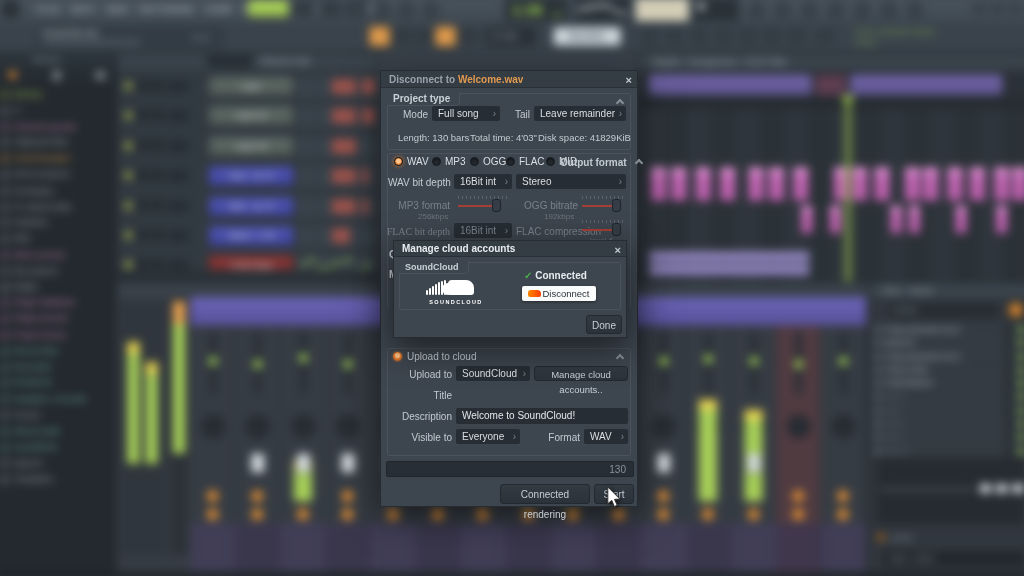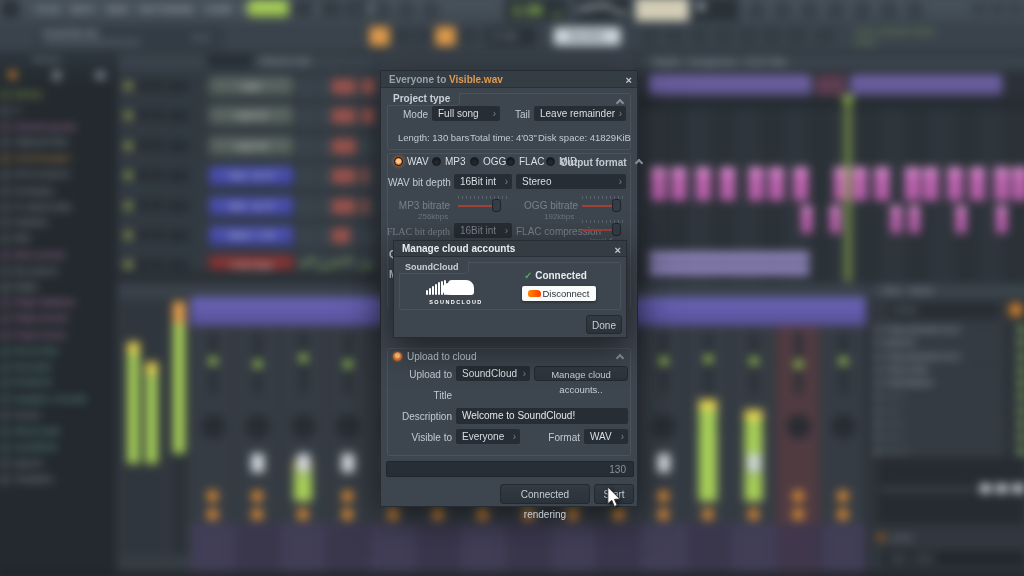--- a/index.html
+++ b/index.html
@@ -602,21 +602,21 @@
       <div class="noner"><i></i><span>(none)</span></div>
       <div class="route">Out 1 - Out 2</div>
     </div>
 
     <div class="abs botbar"></div>
   </div>
   </div>
 
   <div class="dlg" style="left:380px;top:70px;width:258px;height:437px;">
     <div class="dlg-title">
-      <span style="color:#9aa3ac">Everyone to </span><span style="color:#e09a50">Visible.wav</span>
+      <span style="color:#9aa3ac">Disconnect to </span><span style="color:#e09a50">Welcome.wav</span>
       <span class="dlg-x">×</span>
     </div>
 
     <div class="grp" style="left:6px;top:22px;width:244px;height:57px;">
       <span class="grp-label">Project type</span>
       <span class="chev" style="right:7px;top:6px;"></span>
       <span class="lbl r" style="left:4px;top:15px;width:36px;">Mode</span>
       <div class="dd" style="left:44px;top:12px;width:68px;"><span>Full song</span><span class="dd-ar">›</span></div>
       <span class="lbl r" style="left:116px;top:15px;width:26px;">Tail</span>
       <div class="dd" style="left:146px;top:12px;width:92px;"><span>Leave remainder</span><span class="dd-ar">›</span></div>
@@ -631,21 +631,21 @@
       <span class="radio" style="left:82px;top:2px;"><i></i><span>OGG</span></span>
       <span class="radio" style="left:118px;top:2px;"><i></i><span>FLAC</span></span>
       <span class="radio" style="left:158px;top:2px;"><i></i><span>MID</span></span>
       <span class="lbl" style="left:172px;top:3px;font-weight:bold;">Output format</span>
       <span class="chev" style="right:-12px;top:6px;"></span>
 
       <span class="lbl r" style="left:0px;top:23px;width:62px;">WAV bit depth</span>
       <div class="dd" style="left:66px;top:20px;width:58px;"><span>16Bit int</span><span class="dd-ar">›</span></div>
       <div class="dd" style="left:128px;top:20px;width:110px;"><span>Stereo</span><span class="dd-ar">›</span></div>
 
-      <span class="lbl r dis" style="left:0px;top:46px;width:62px;">MP3 bitrate</span>
+      <span class="lbl r dis" style="left:0px;top:46px;width:62px;">MP3 format</span>
       <div class="slider" style="left:70px;top:45px;width:50px;">
           <span class="tk"></span>
           <span class="trk"></span>
           <span class="kn"></span>
         </div>
       <span class="sub" style="left:30px;top:58px;">256kbps</span>
       <span class="lbl r dis" style="left:132px;top:46px;width:58px;">OGG bitrate</span>
       <div class="slider" style="left:194px;top:45px;width:44px;">
           <span class="tk"></span>
           <span class="trk"></span>

